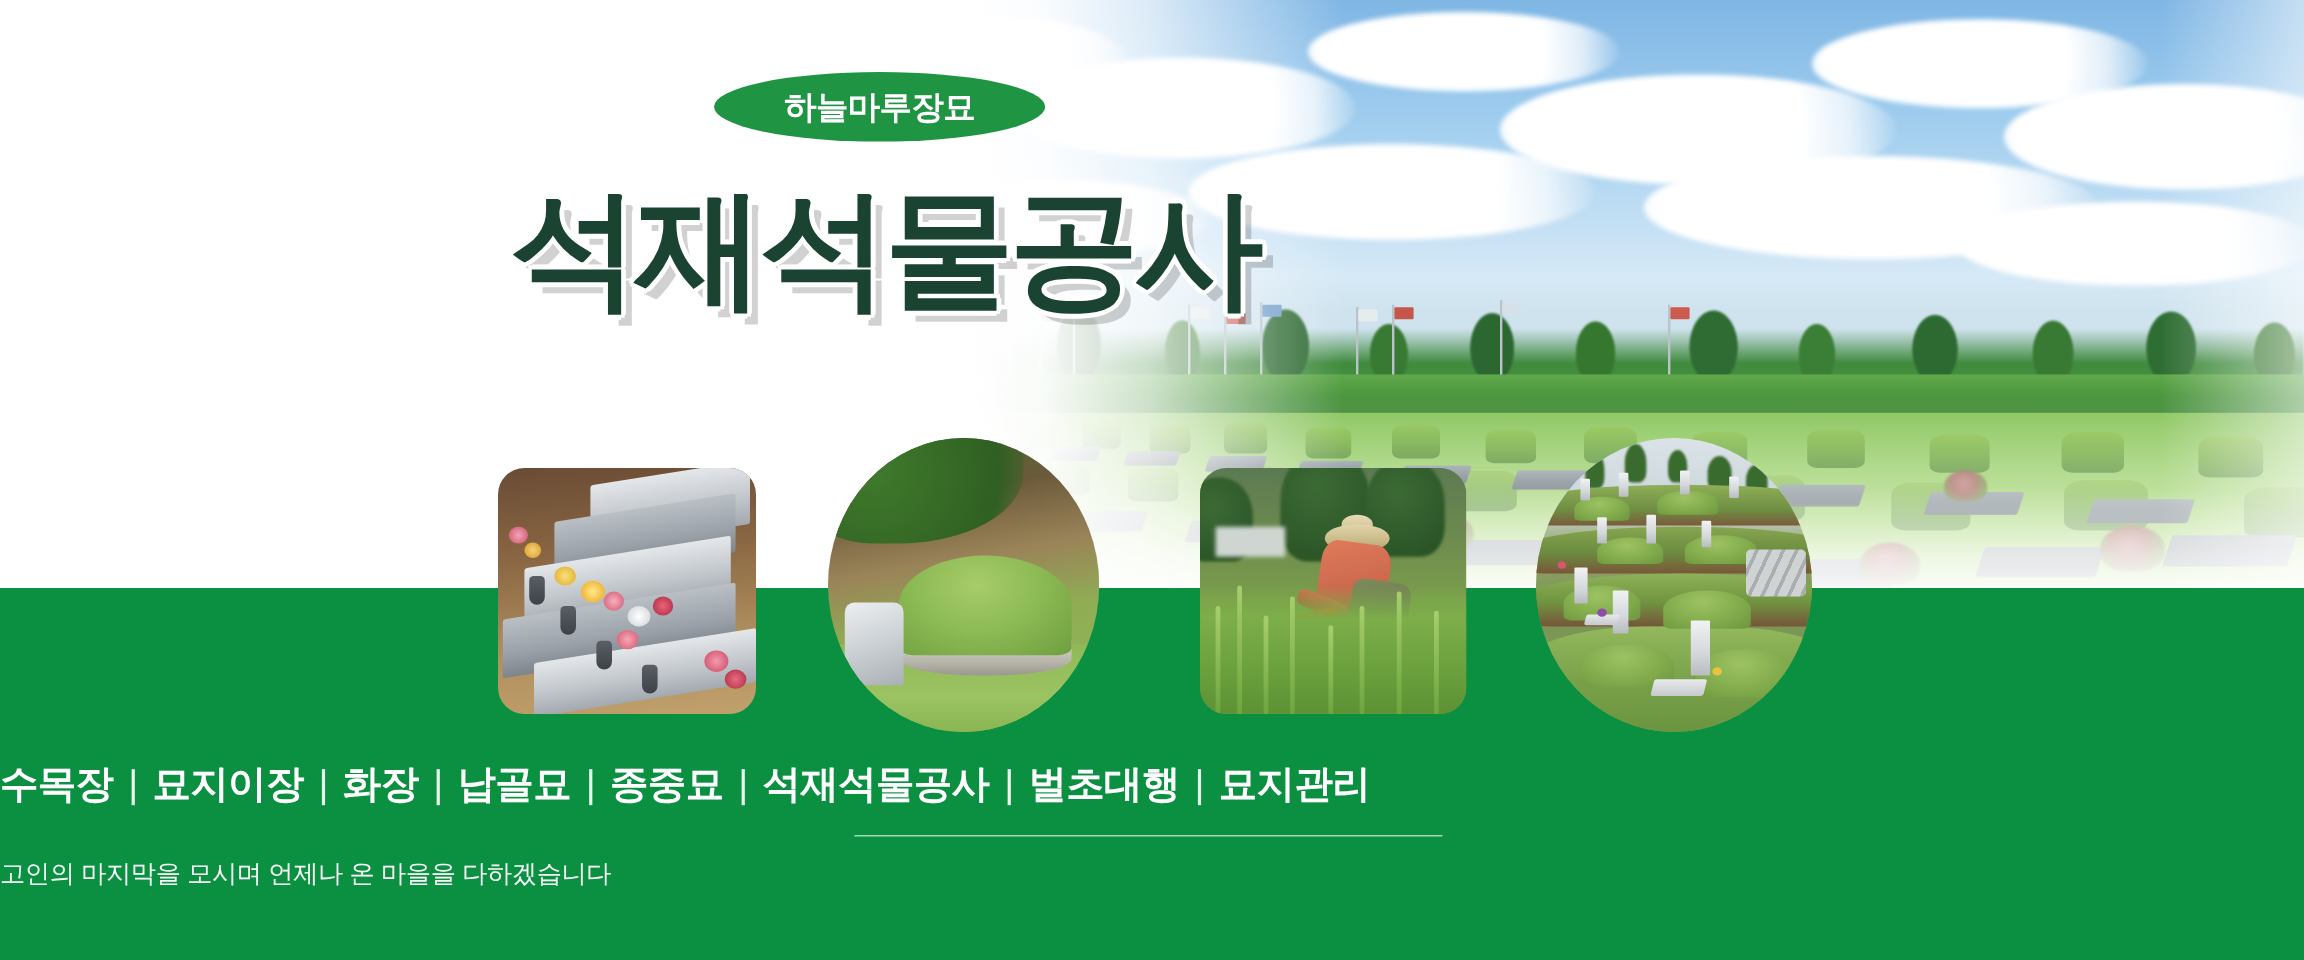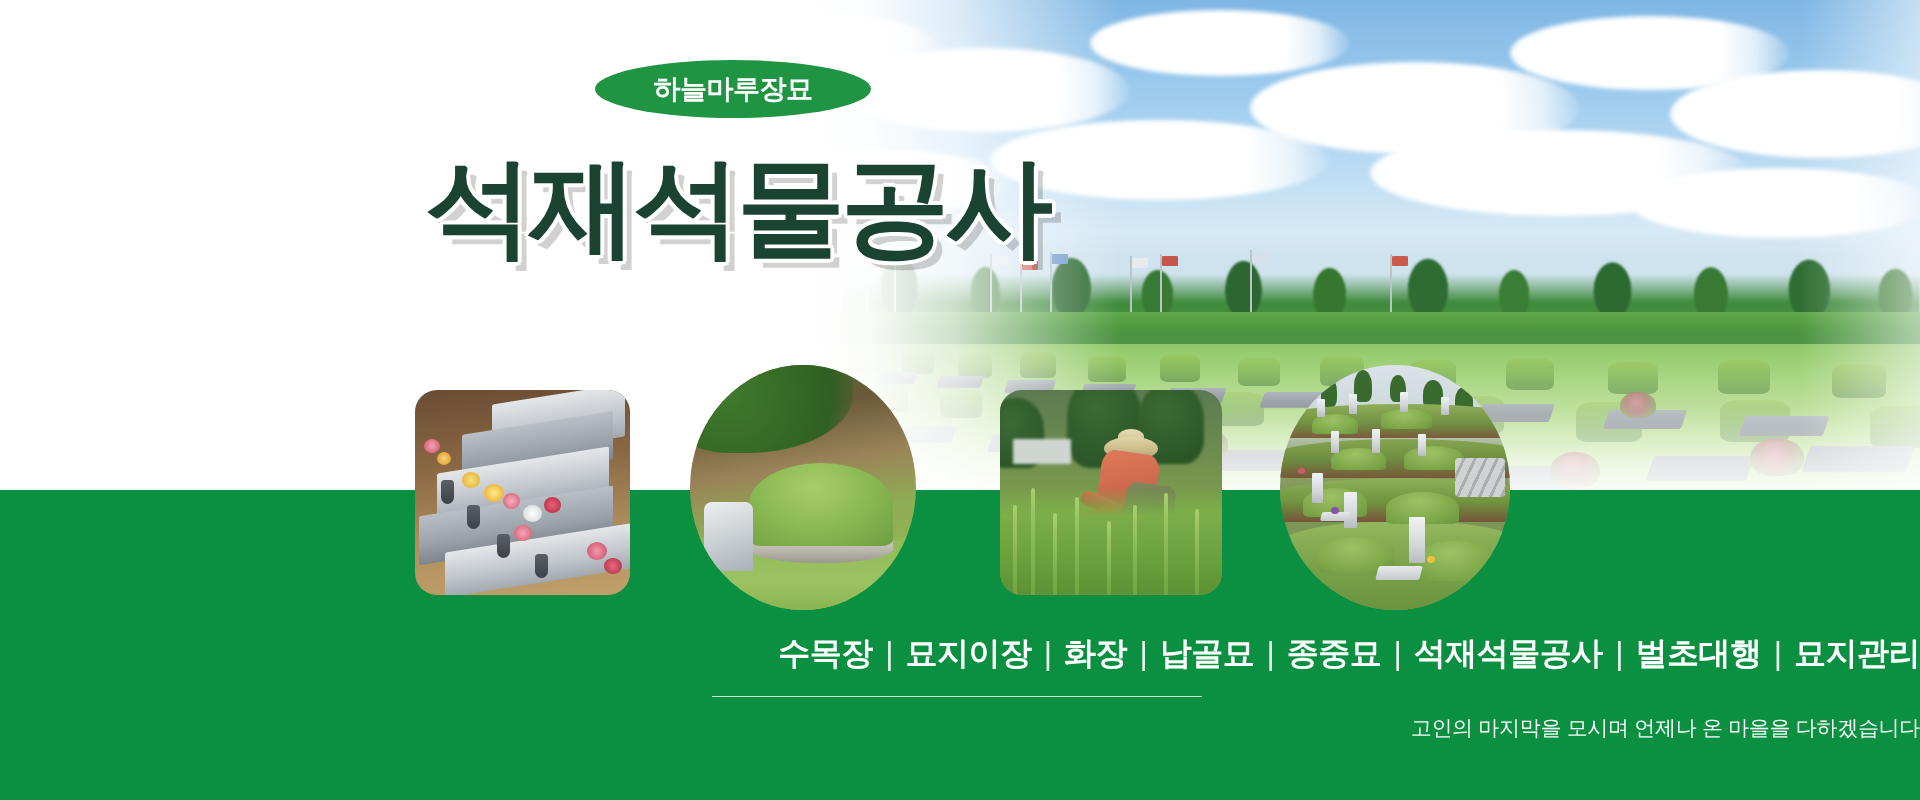--- a/index.html
+++ b/index.html
@@ -170,31 +170,31 @@
   .t4-terrace{position:absolute;left:-6%;width:118%;border-radius:50% 50% 10% 10%;}
   .t4-tree{position:absolute;border-radius:50% 50% 30% 30%;background:#3a6b2e;filter:blur(.7px);}
   .t4-stone{position:absolute;width:8px;border-radius:1px;background:linear-gradient(180deg,#f0f2f3 0%,#d4d8db 60%,#b7bcc0 100%);}
   .t4-mound{position:absolute;border-radius:50% 50% 12% 12%;background:radial-gradient(ellipse at 45% 30%,#9dc263 0%,#82ac4c 55%,#6c9540 100%);}
   .t4-plate{position:absolute;border-radius:2px;background:linear-gradient(180deg,#e7e9ea 0%,#c6cacd 100%);transform:skewX(-14deg);}
   .t4-rocks{position:absolute;right:2%;top:38%;width:22%;height:16%;
     background:repeating-linear-gradient(115deg,#cfd3d4 0 7px,#a9aeb0 7px 10px);border-radius:4px;filter:blur(.5px);}
 
   
   .services{
-    position:absolute;left:0;right:0;top:634px;text-align:right;
+    position:absolute;left:0;right:0;top:634px;text-align:left;
     color:#ffffff;font-size:32px;font-weight:700;letter-spacing:-.5px;line-height:1.2;
     white-space:nowrap;
   }
   .services .sep{font-weight:400;opacity:.92;padding:0 4px;}
   .divider{
     position:absolute;left:712px;top:696px;width:490px;height:1px;
     background:rgba(255,255,255,.78);
   }
   .tagline{
-    position:absolute;left:0;right:0;top:714px;text-align:right;
+    position:absolute;left:0;right:0;top:714px;text-align:left;
     color:#ffffff;font-size:21px;font-weight:400;letter-spacing:-.3px;
     white-space:nowrap;opacity:.97;
   }
 </style>
 </head>
 <body>
 
 <div class="banner">
 
   <div class="bg-photo">

